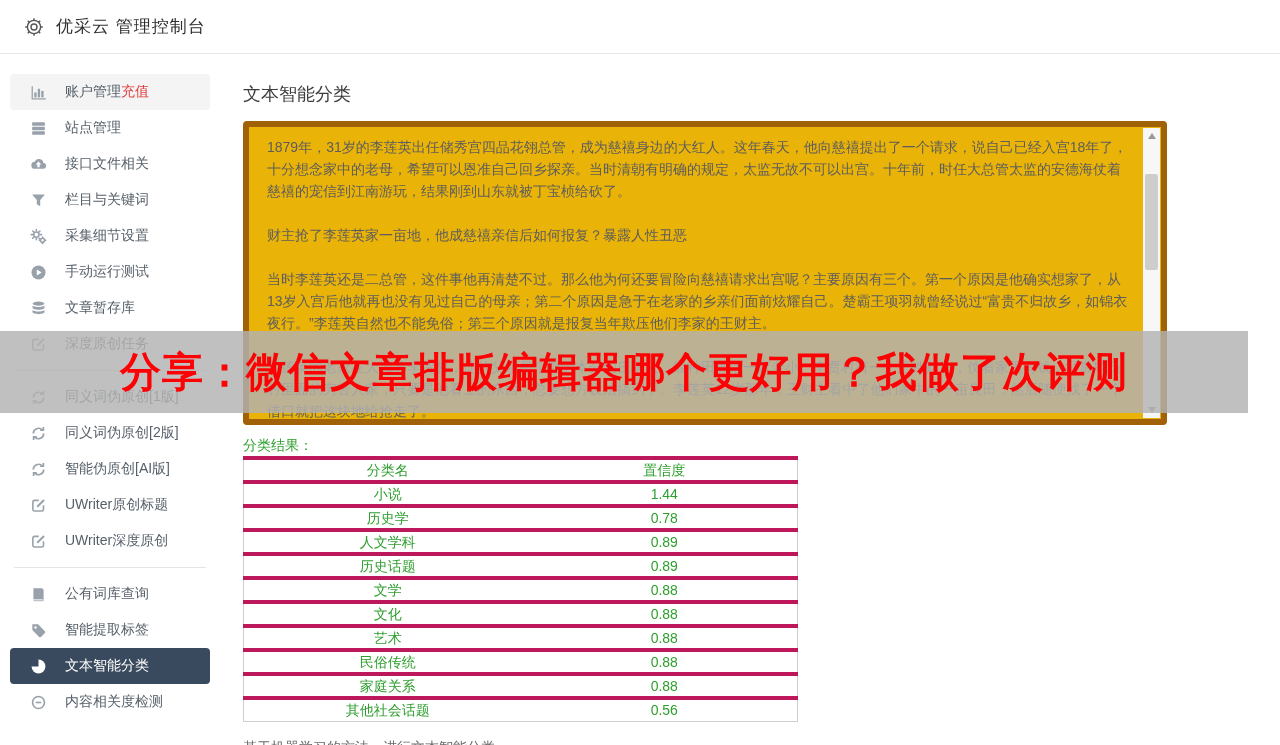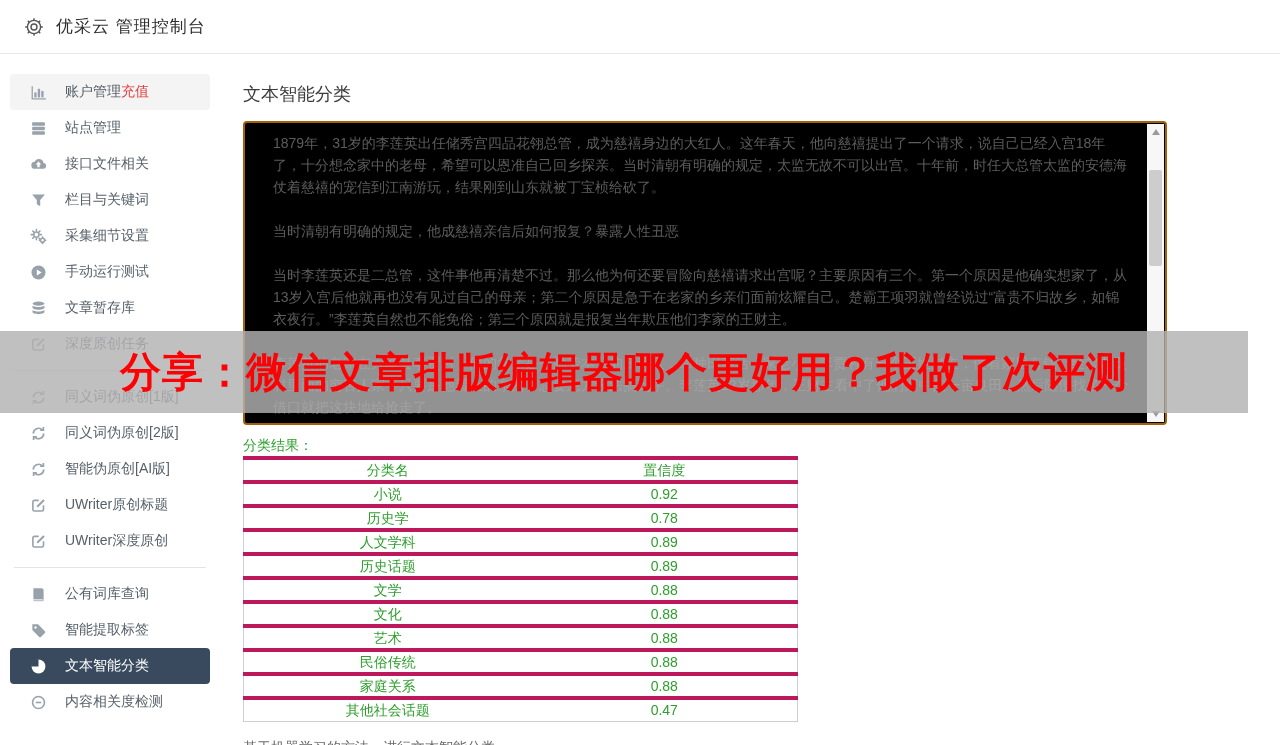--- a/index.html
+++ b/index.html
@@ -20,22 +20,22 @@
   .side-item .ic { width:22px; margin-right:13px; display:flex; align-items:center; }
   .side-item .ic svg { width:17px; height:17px; }
   .side-item.first { background:#f4f4f4; }
   .side-item.selected { background:#3a4a5e; color:#fff; }
   .badge { color:#e23c3c; margin-left:0; }
   .side-divider { height:1px; background:#e4e4e4; margin:8px 4px; }
 
   
   .page-title { position:absolute; top:82px; left:243px; font-size:18px; font-weight:400; color:#3d3d3d; }
   .textbox { position:absolute; top:121px; left:243px; width:924px; height:304px;
-    border:2px solid #a16207; border-radius:4px; background:#000000; overflow:hidden;
-    padding:9px 32px 0 28px; }
+    border:6px solid #a16207; border-radius:4px; background:#eab308; overflow:hidden;
+    padding:9px 32px 0 18px; }
   .ta-text { font-size:14px; line-height:22px; color:#5d5d5d; }
   .ta-text p { margin-bottom:22px; }
   .sb { position:absolute; top:1px; right:1px; bottom:1px; width:17px; background:#f7f7f7; }
   .sb-up, .sb-down { position:absolute; left:0; width:17px; height:16px; display:flex;
     align-items:center; justify-content:center; }
   .sb-up { top:0; } .sb-down { bottom:0; }
   .sb-up::after { content:""; border:4px solid transparent; border-bottom:6px solid #9a9a9a; margin-bottom:4px; }
   .sb-down::after { content:""; border:4px solid transparent; border-top:6px solid #9a9a9a; margin-top:4px; }
   .sb-thumb { position:absolute; top:46px; left:2px; width:13px; height:96px; background:#cdcdcd; border-radius:2px; }
 
@@ -251,21 +251,21 @@
       <span>内容相关度检测</span>
     </div>
 
   </aside>
 
   <h1 class="page-title">文本智能分类</h1>
 
   <div class="textbox">
     <div class="ta-text">
       <p>1879年，31岁的李莲英出任储秀宫四品花翎总管，成为慈禧身边的大红人。这年春天，他向慈禧提出了一个请求，说自己已经入宫18年了，十分想念家中的老母，希望可以恩准自己回乡探亲。当时清朝有明确的规定，太监无故不可以出宫。十年前，时任大总管太监的安德海仗着慈禧的宠信到江南游玩，结果刚到山东就被丁宝桢给砍了。</p>
-      <p>当时清朝有明确的规定，他成慈禧亲信后如何报复？暴露人性丑恶</p>
+      <p>财主抢了李莲英家一亩地，他成慈禧亲信后如何报复？暴露人性丑恶</p>
       <p>当时李莲英还是二总管，这件事他再清楚不过。那么他为何还要冒险向慈禧请求出宫呢？主要原因有三个。第一个原因是他确实想家了，从13岁入宫后他就再也没有见过自己的母亲；第二个原因是急于在老家的乡亲们面前炫耀自己。楚霸王项羽就曾经说过“富贵不归故乡，如锦衣夜行。”李莲英自然也不能免俗；第三个原因就是报复当年欺压他们李家的王财主。</p>
       <p>李莲英的老家在大城县李贾村，他的父亲是个勤劳本分的庄稼人，靠种田养活一家老小。李贾村有一个王姓财主，仗着家里有钱，经常欺负村里面的穷苦人家，只要是他看上的东西，总要想方设法搞到手。李莲英12岁那年，王财主看中了他们家中的一亩良田，然后随便找了一个借口就把这块地给抢走了。</p>
 
     </div>
     <div class="sb">
       <div class="sb-up"></div>
       <div class="sb-thumb"></div>
       <div class="sb-down"></div>
     </div>
   </div>
@@ -275,21 +275,21 @@
   <table class="results">
     <thead>
       <tr>
         <th style="width:52%">分类名</th>
         <th>置信度</th>
       </tr>
     </thead>
     <tbody>
       <tr>
           <td>小说</td>
-          <td>0.92</td>
+          <td>1.44</td>
         </tr>
       <tr>
           <td>历史学</td>
           <td>0.78</td>
         </tr>
       <tr>
           <td>人文学科</td>
           <td>0.89</td>
         </tr>
       <tr>
@@ -311,21 +311,21 @@
       <tr>
           <td>民俗传统</td>
           <td>0.88</td>
         </tr>
       <tr>
           <td>家庭关系</td>
           <td>0.88</td>
         </tr>
       <tr>
           <td>其他社会话题</td>
-          <td>0.47</td>
+          <td>0.56</td>
         </tr>
     </tbody>
   </table>
 
   <div class="footnote">基于机器学习的方法，进行文本智能分类。</div>
 
   <div class="banner">
     <span>分享：微信文章排版编辑器哪个更好用？我做了次评测</span>
   </div>
 

